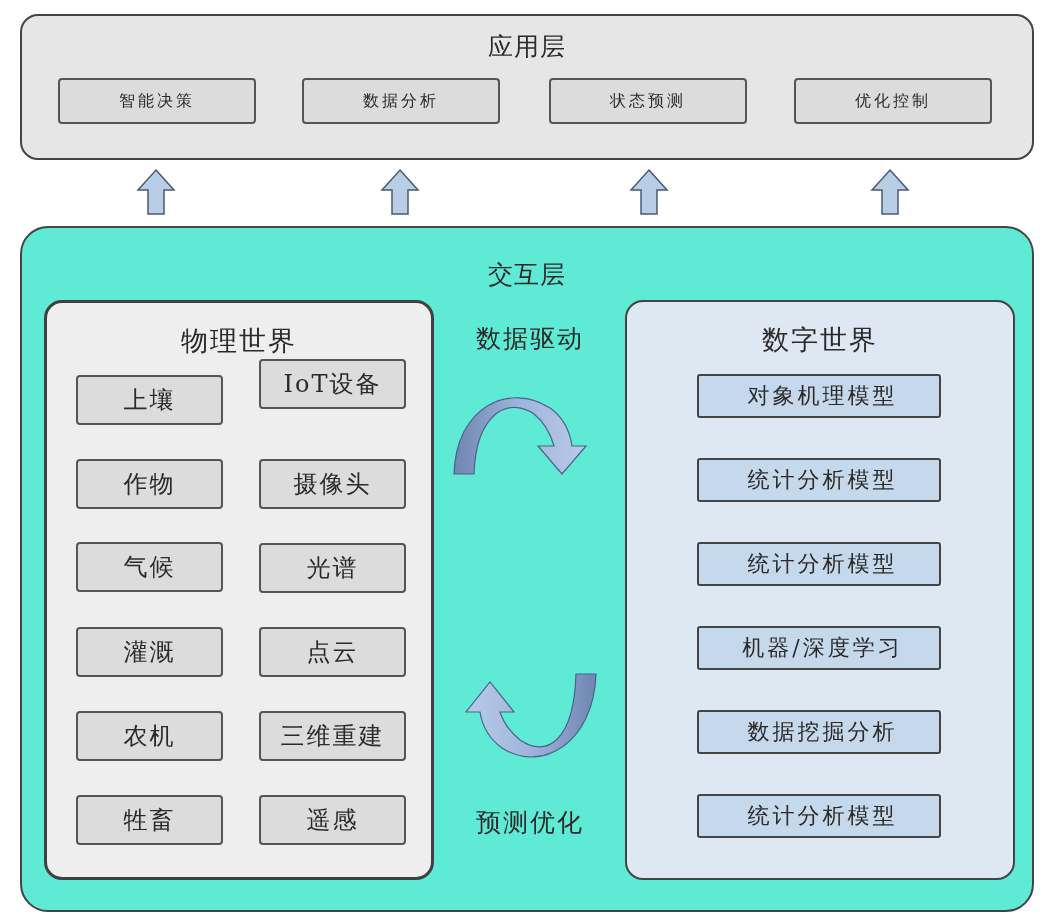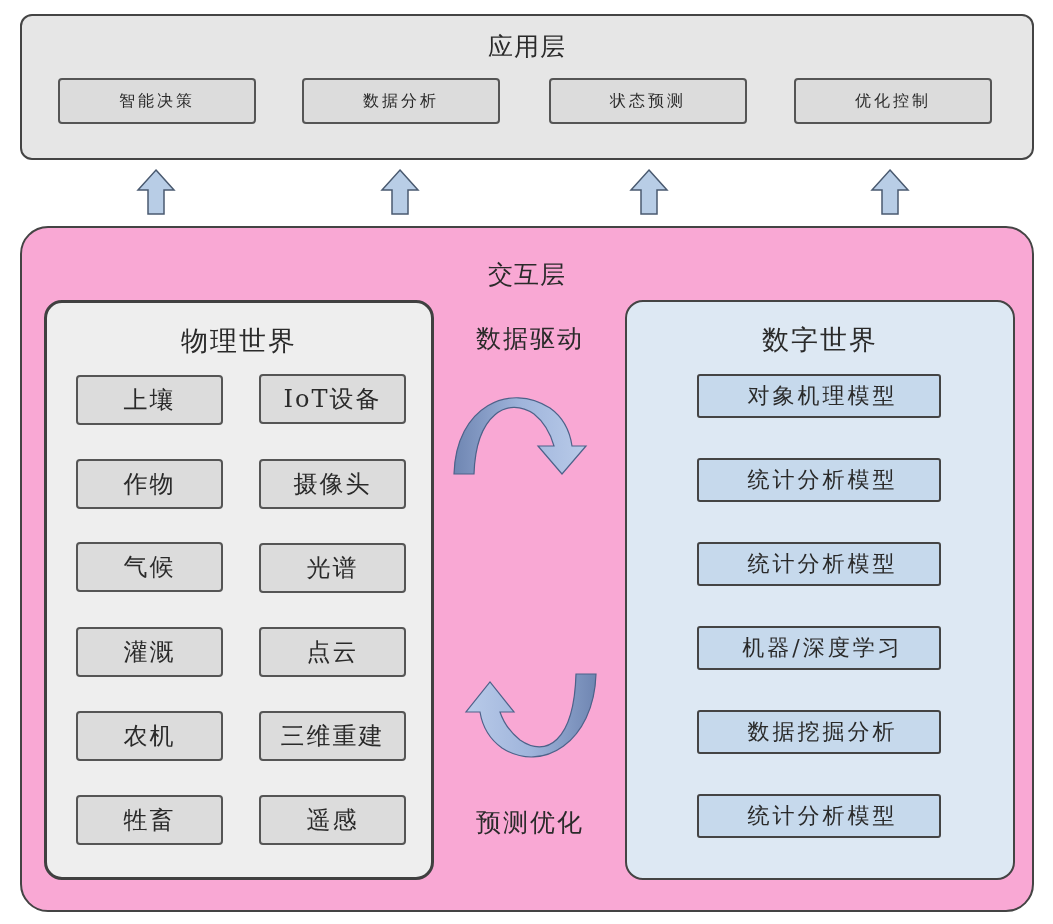--- a/index.html
+++ b/index.html
@@ -1,25 +1,25 @@
 <!DOCTYPE html>
 <html><head>
 <meta charset="utf-8">
 <style>
   html, body { margin: 0; padding: 0; background: #ffffff; }
   body { width: 1053px; height: 924px; position: relative; overflow: hidden;
          font-family: "DejaVu Serif", "Liberation Serif", serif; color: #2a2a2a; }
-  .panel { position: absolute; border: 2px solid #444; border-radius: 12px; box-sizing: border-box; }
+  .panel { position: absolute; border: 2px solid #444; border-radius: 18px; box-sizing: border-box; }
   .app-layer { left: 20px; top: 14px; width: 1014px; height: 146px; background: #e6e6e6; }
   .app-title { position: absolute; left: 0; right: 0; top: 14px; text-align: center; font-size: 25px; letter-spacing: 1px; }
   .app-box { position: absolute; top: 62px; width: 198px; height: 46px; box-sizing: border-box;
              border: 2px solid #555; border-radius: 4px; background: #dcdcdc;
              display: flex; align-items: center; justify-content: center; font-size: 16px; letter-spacing: 3px; }
   .up-arrow { position: absolute; top: 168px; width: 40px; height: 48px; }
-  .inter-layer { left: 20px; top: 226px; width: 1014px; height: 686px; background: #f9a8d4; border-radius: 28px; }
+  .inter-layer { left: 20px; top: 226px; width: 1014px; height: 686px; background: #5eead4; border-radius: 28px; }
   .inter-title { position: absolute; left: 0; right: 0; top: 30px; text-align: center; font-size: 25px; letter-spacing: 1px; }
   .phys { position: absolute; left: 22px; top: 72px; width: 390px; height: 580px; box-sizing: border-box;
           border: 3px solid #404040; border-radius: 18px; background: #eeeeee; }
   .phys-title, .dig-title { position: absolute; left: 0; right: 0; top: 20px; text-align: center; font-size: 27px; letter-spacing: 2px; }
   .phys-item { position: absolute; width: 147px; height: 50px; box-sizing: border-box; border: 2px solid #555;
                border-radius: 4px; background: #dcdcdc; display: flex; align-items: center; justify-content: center;
                font-size: 24px; letter-spacing: 2px; }
   .dig { position: absolute; left: 603px; top: 72px; width: 390px; height: 580px; box-sizing: border-box;
          border: 2px solid #444; border-radius: 18px; background: #dde8f3; }
   .dig-item { position: absolute; left: 70px; width: 244px; height: 44px; box-sizing: border-box; border: 2px solid #444;
@@ -51,21 +51,21 @@
 <svg class="up-arrow" style="left:870px" viewBox="0 0 40 48">
   <polygon points="20,2 38,22 28,22 28,46 12,46 12,22 2,22" fill="#b8cde6" stroke="#4a5a70" stroke-width="1.5"></polygon>
 </svg>
 
 <div class="panel inter-layer">
   <div class="inter-title">交互层</div>
 
   <div class="phys">
     <div class="phys-title">物理世界</div>
     <div class="phys-item" style="left:29px;top:72px">上壤</div>
-    <div class="phys-item" style="left:212px;top:71px">IoT设备</div>
+    <div class="phys-item" style="left:212px;top:56px">IoT设备</div>
     <div class="phys-item" style="left:29px;top:156px">作物</div>
     <div class="phys-item" style="left:212px;top:156px">摄像头</div>
     <div class="phys-item" style="left:29px;top:239px">气候</div>
     <div class="phys-item" style="left:212px;top:240px">光谱</div>
     <div class="phys-item" style="left:29px;top:324px">灌溉</div>
     <div class="phys-item" style="left:212px;top:324px">点云</div>
     <div class="phys-item" style="left:29px;top:408px">农机</div>
     <div class="phys-item" style="left:212px;top:408px">三维重建</div>
     <div class="phys-item" style="left:29px;top:492px">牲畜</div>
     <div class="phys-item" style="left:212px;top:492px">遥感</div>

